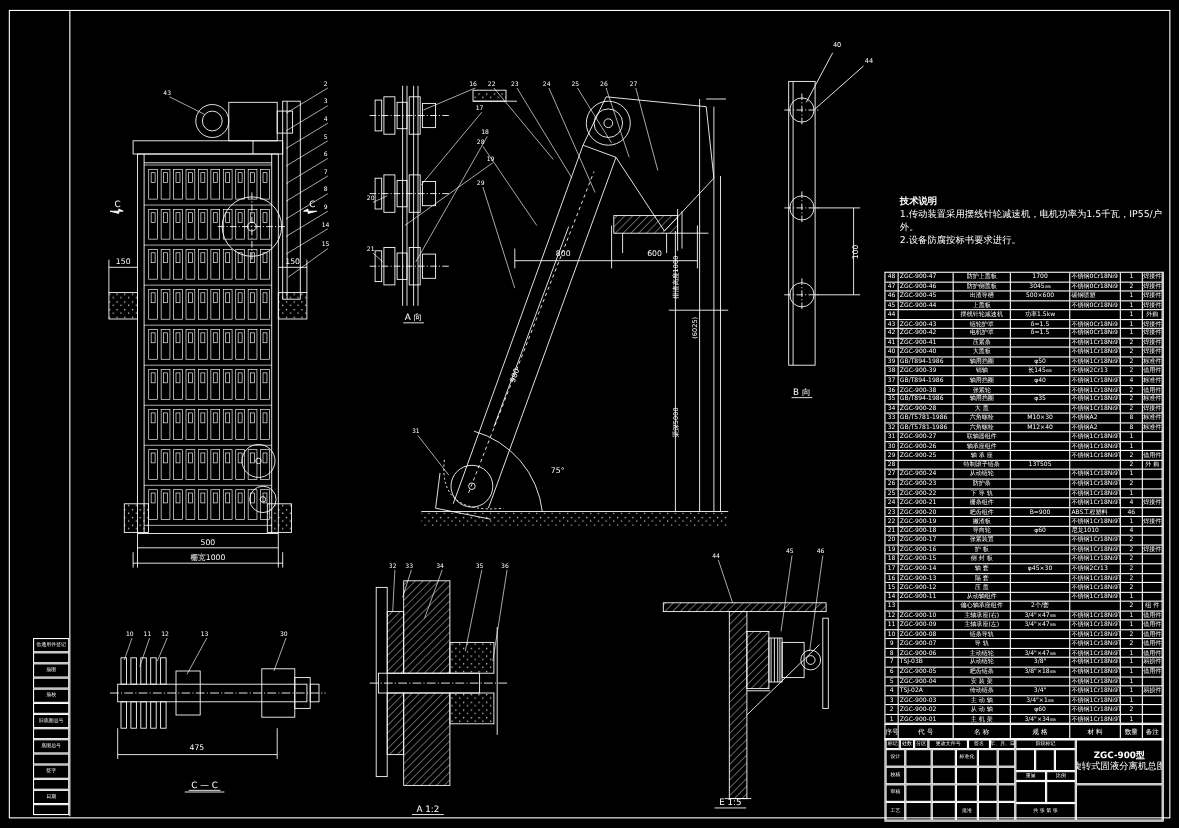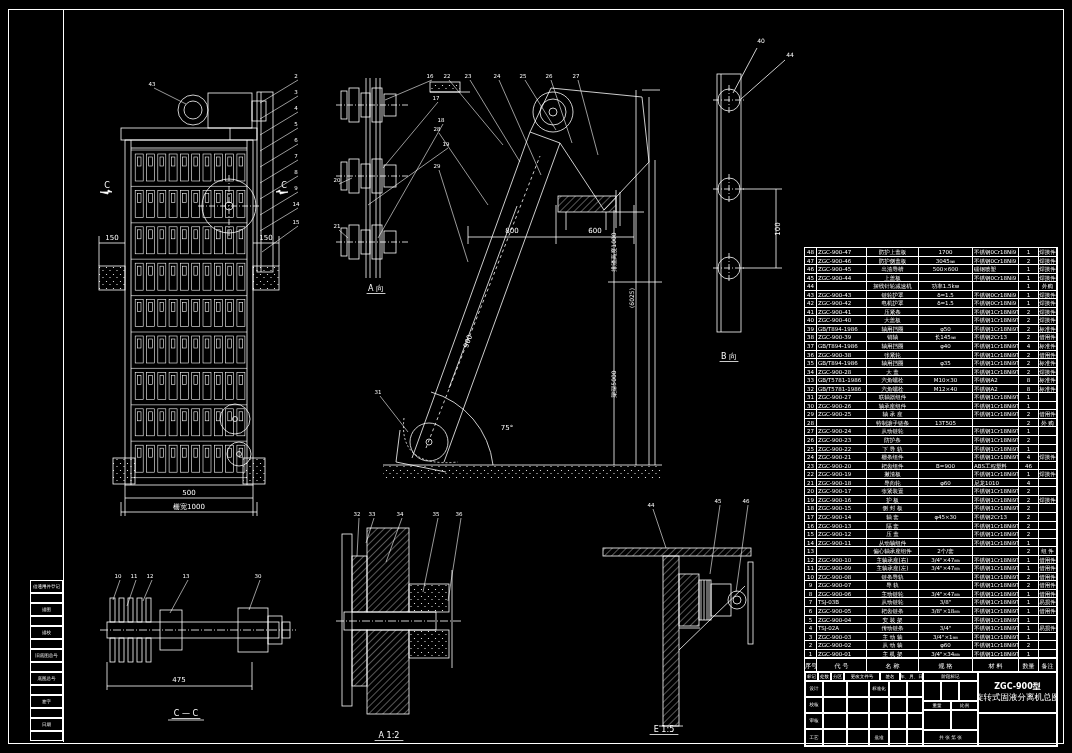--- a/index.html
+++ b/index.html
@@ -547,20 +547,26 @@
         <text x="372" y="516" fill="#fff" font-size="5.5" text-anchor="middle" font-family="&quot;DejaVu Sans&quot;,sans-serif">33</text>
         <text x="400" y="516" fill="#fff" font-size="5.5" text-anchor="middle" font-family="&quot;DejaVu Sans&quot;,sans-serif">34</text>
         <text x="436" y="516" fill="#fff" font-size="5.5" text-anchor="middle" font-family="&quot;DejaVu Sans&quot;,sans-serif">35</text>
         <text x="459" y="516" fill="#fff" font-size="5.5" text-anchor="middle" font-family="&quot;DejaVu Sans&quot;,sans-serif">36</text>
         <text x="651" y="507" fill="#fff" font-size="5.5" text-anchor="middle" font-family="&quot;DejaVu Sans&quot;,sans-serif">44</text>
         <text x="718" y="503" fill="#fff" font-size="5.5" text-anchor="middle" font-family="&quot;DejaVu Sans&quot;,sans-serif">45</text>
         <text x="746" y="503" fill="#fff" font-size="5.5" text-anchor="middle" font-family="&quot;DejaVu Sans&quot;,sans-serif">46</text>
       </g>
   </svg>
 
+  <div class="notes">
+    <div class="nt">技术说明</div>
+    <div>1.传动装置采用摆线针轮减速机，电机功率为1.5千瓦，IP55/户</div>
+    <div>外。</div>
+    <div>2.设备防腐按标书要求进行。</div>
+  </div>
 
   <div id="bom">
       <div class="bc ">48</div>
       <div class="bc l">ZGC-900-47</div>
       <div class="bc ">防护上盖板</div>
       <div class="bc ">1700</div>
       <div class="bc l">不锈钢0Cr18Ni9</div>
       <div class="bc ">1</div>
       <div class="bc ">焊接件</div>
       <div class="bc ">47</div>

